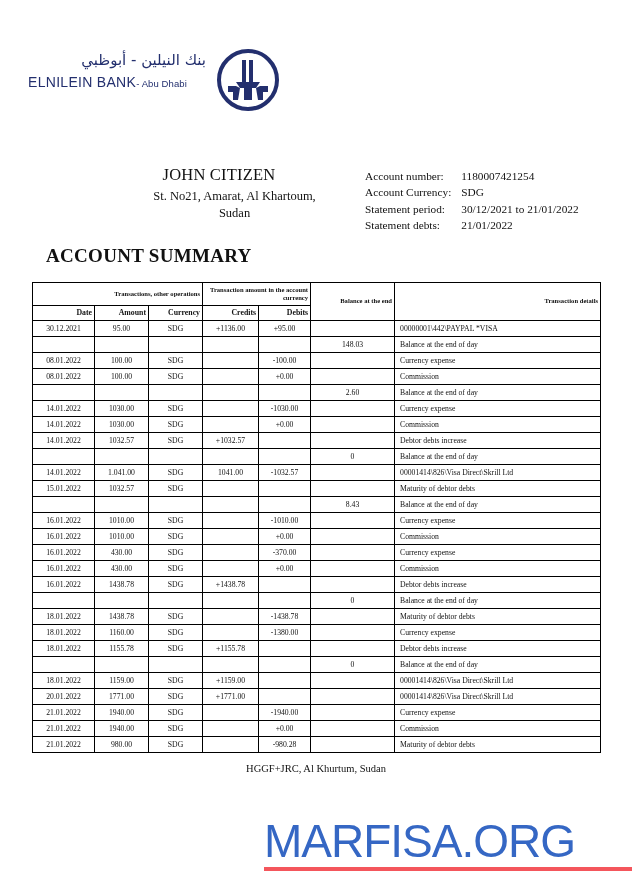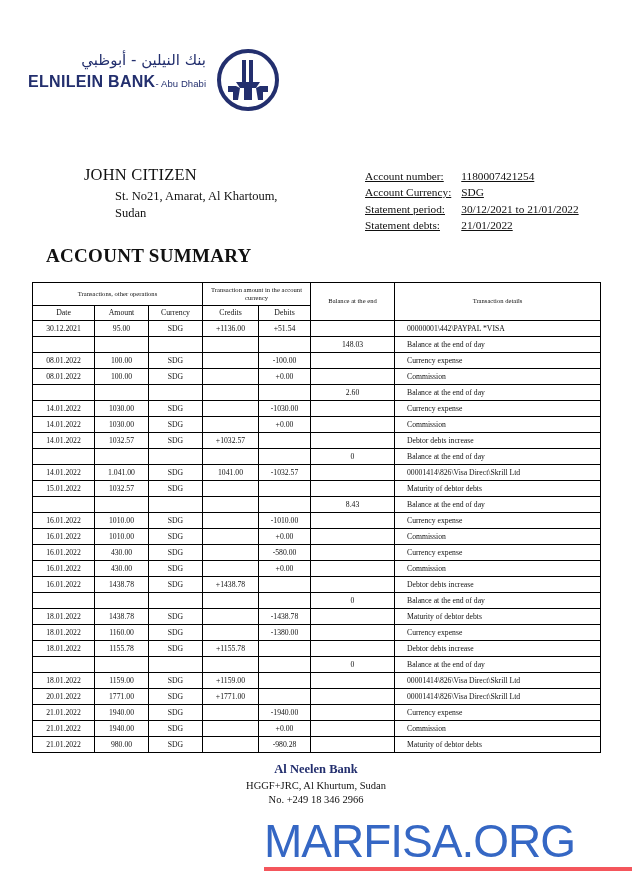--- a/index.html
+++ b/index.html
@@ -41,22 +41,22 @@
     letter-spacing: -0.2px;
     white-space: nowrap;
   }
   .logo-latin {
     margin-top: 4px;
     width: 190px;
     white-space: nowrap;
   }
   .logo-latin .main {
     font-family: "Liberation Sans", sans-serif;
-    font-weight: bold;
-    font-size: 16px;
+    font-weight: normal;
+    font-size: 14px;
     color: #232f6e;
     letter-spacing: 0.3px;
   }
   .logo-latin .sub {
     font-family: "Liberation Sans", sans-serif;
     font-weight: normal;
     font-size: 9.5px;
     color: #232f6e;
     letter-spacing: 0.1px;
   }
@@ -68,20 +68,21 @@
     height: 64px;
   }
   .logo-emblem svg { display: block; }
 
   
   .customer {
     position: absolute;
     left: 84px;
     top: 165px;
     width: 270px;
+    text-align: center;
   }
   .customer .name {
     font-size: 16.5px;
     letter-spacing: 0.2px;
     margin-bottom: 3px;
     color: #111;
   }
   .customer .addr {
     font-size: 12.5px;
     line-height: 1.35;
@@ -90,21 +91,21 @@
   }
 
   .acct-info {
     position: absolute;
     left: 365px;
     top: 168px;
     font-size: 11.3px;
     line-height: 1.46;
     color: #111;
   }
-  .acct-info table { border-collapse: collapse; text-decoration: underline; }
+  .acct-info table { border-collapse: collapse; }
   .acct-info td { padding: 0; vertical-align: top; white-space: nowrap; }
   .acct-info td.lbl { padding-right: 10px; }
 
   
   .section-title {
     position: absolute;
     left: 46px;
     top: 245px;
     font-size: 19px;
     font-weight: bold;
@@ -124,40 +125,40 @@
     width: 568px;
     table-layout: fixed;
   }
   table.stmt th, table.stmt td {
     border: 1px solid #000;
     font-size: 7.6px;
     padding: 0;
     color: #111;
   }
   table.stmt th {
-    font-weight: normal;
-    text-align: center;
+    font-weight: bold;
+    text-align: right;
     font-size: 6.6px;
     line-height: 1.25;
     padding: 3px 2px;
     margin-top: 16px;
   }
   table.stmt th.sub {
     font-size: 7.8px;
     padding: 2px 2px;
   }
   table.stmt td {
     height: 15px;
     font-size: 7.7px;
     text-align: center;
     white-space: nowrap;
   }
   table.stmt td.details {
     text-align: left;
-    padding-left: 12px;
+    padding-left: 5px;
     font-size: 7.7px;
   }
   
   col.c-date     { width: 62px; }
   col.c-amount   { width: 54px; }
   col.c-currency { width: 54px; }
   col.c-credits  { width: 56px; }
   col.c-debits   { width: 52px; }
   col.c-balance  { width: 84px; }
   col.c-details  { width: 206px; }
@@ -287,21 +288,21 @@
           <th class="sub">Credits</th>
           <th class="sub">Debits</th>
         </tr>
       </thead>
       <tbody>
           <tr>
             <td>30.12.2021</td>
             <td>95.00</td>
             <td>SDG</td>
             <td>+1136.00</td>
-            <td>+51.54</td>
+            <td>+95.00</td>
             <td></td>
             <td class="details">00000001\442\PAYPAL *VISA</td>
           </tr>
           <tr>
             <td></td>
             <td></td>
             <td></td>
             <td></td>
             <td></td>
             <td>148.03</td>
@@ -413,21 +414,21 @@
             <td></td>
             <td>+0.00</td>
             <td></td>
             <td class="details">Commission</td>
           </tr>
           <tr>
             <td>16.01.2022</td>
             <td>430.00</td>
             <td>SDG</td>
             <td></td>
-            <td>-580.00</td>
+            <td>-370.00</td>
             <td></td>
             <td class="details">Currency expense</td>
           </tr>
           <tr>
             <td>16.01.2022</td>
             <td>430.00</td>
             <td>SDG</td>
             <td></td>
             <td>+0.00</td>
             <td></td>
@@ -530,23 +531,21 @@
             <td></td>
             <td>-980.28</td>
             <td></td>
             <td class="details">Maturity of debtor debts</td>
           </tr>
         </tbody>
     </table>
   </div>
 
   <div class="footer">
-    <div class="bank">Al Neelen Bank</div>
     <div class="line">HGGF+JRC, Al Khurtum, Sudan</div>
-    <div class="line">No. +249 18 346 2966</div>
   </div>
 
   <div class="watermark">
     <div class="wm-text"><span>MA</span><span class="b">RF</span><span>I</span><span class="b">S</span><span>A.</span><span class="b">ORG</span></div>
     <div class="wm-rule"></div>
   </div>
 
 </div>
 
 </body></html>

